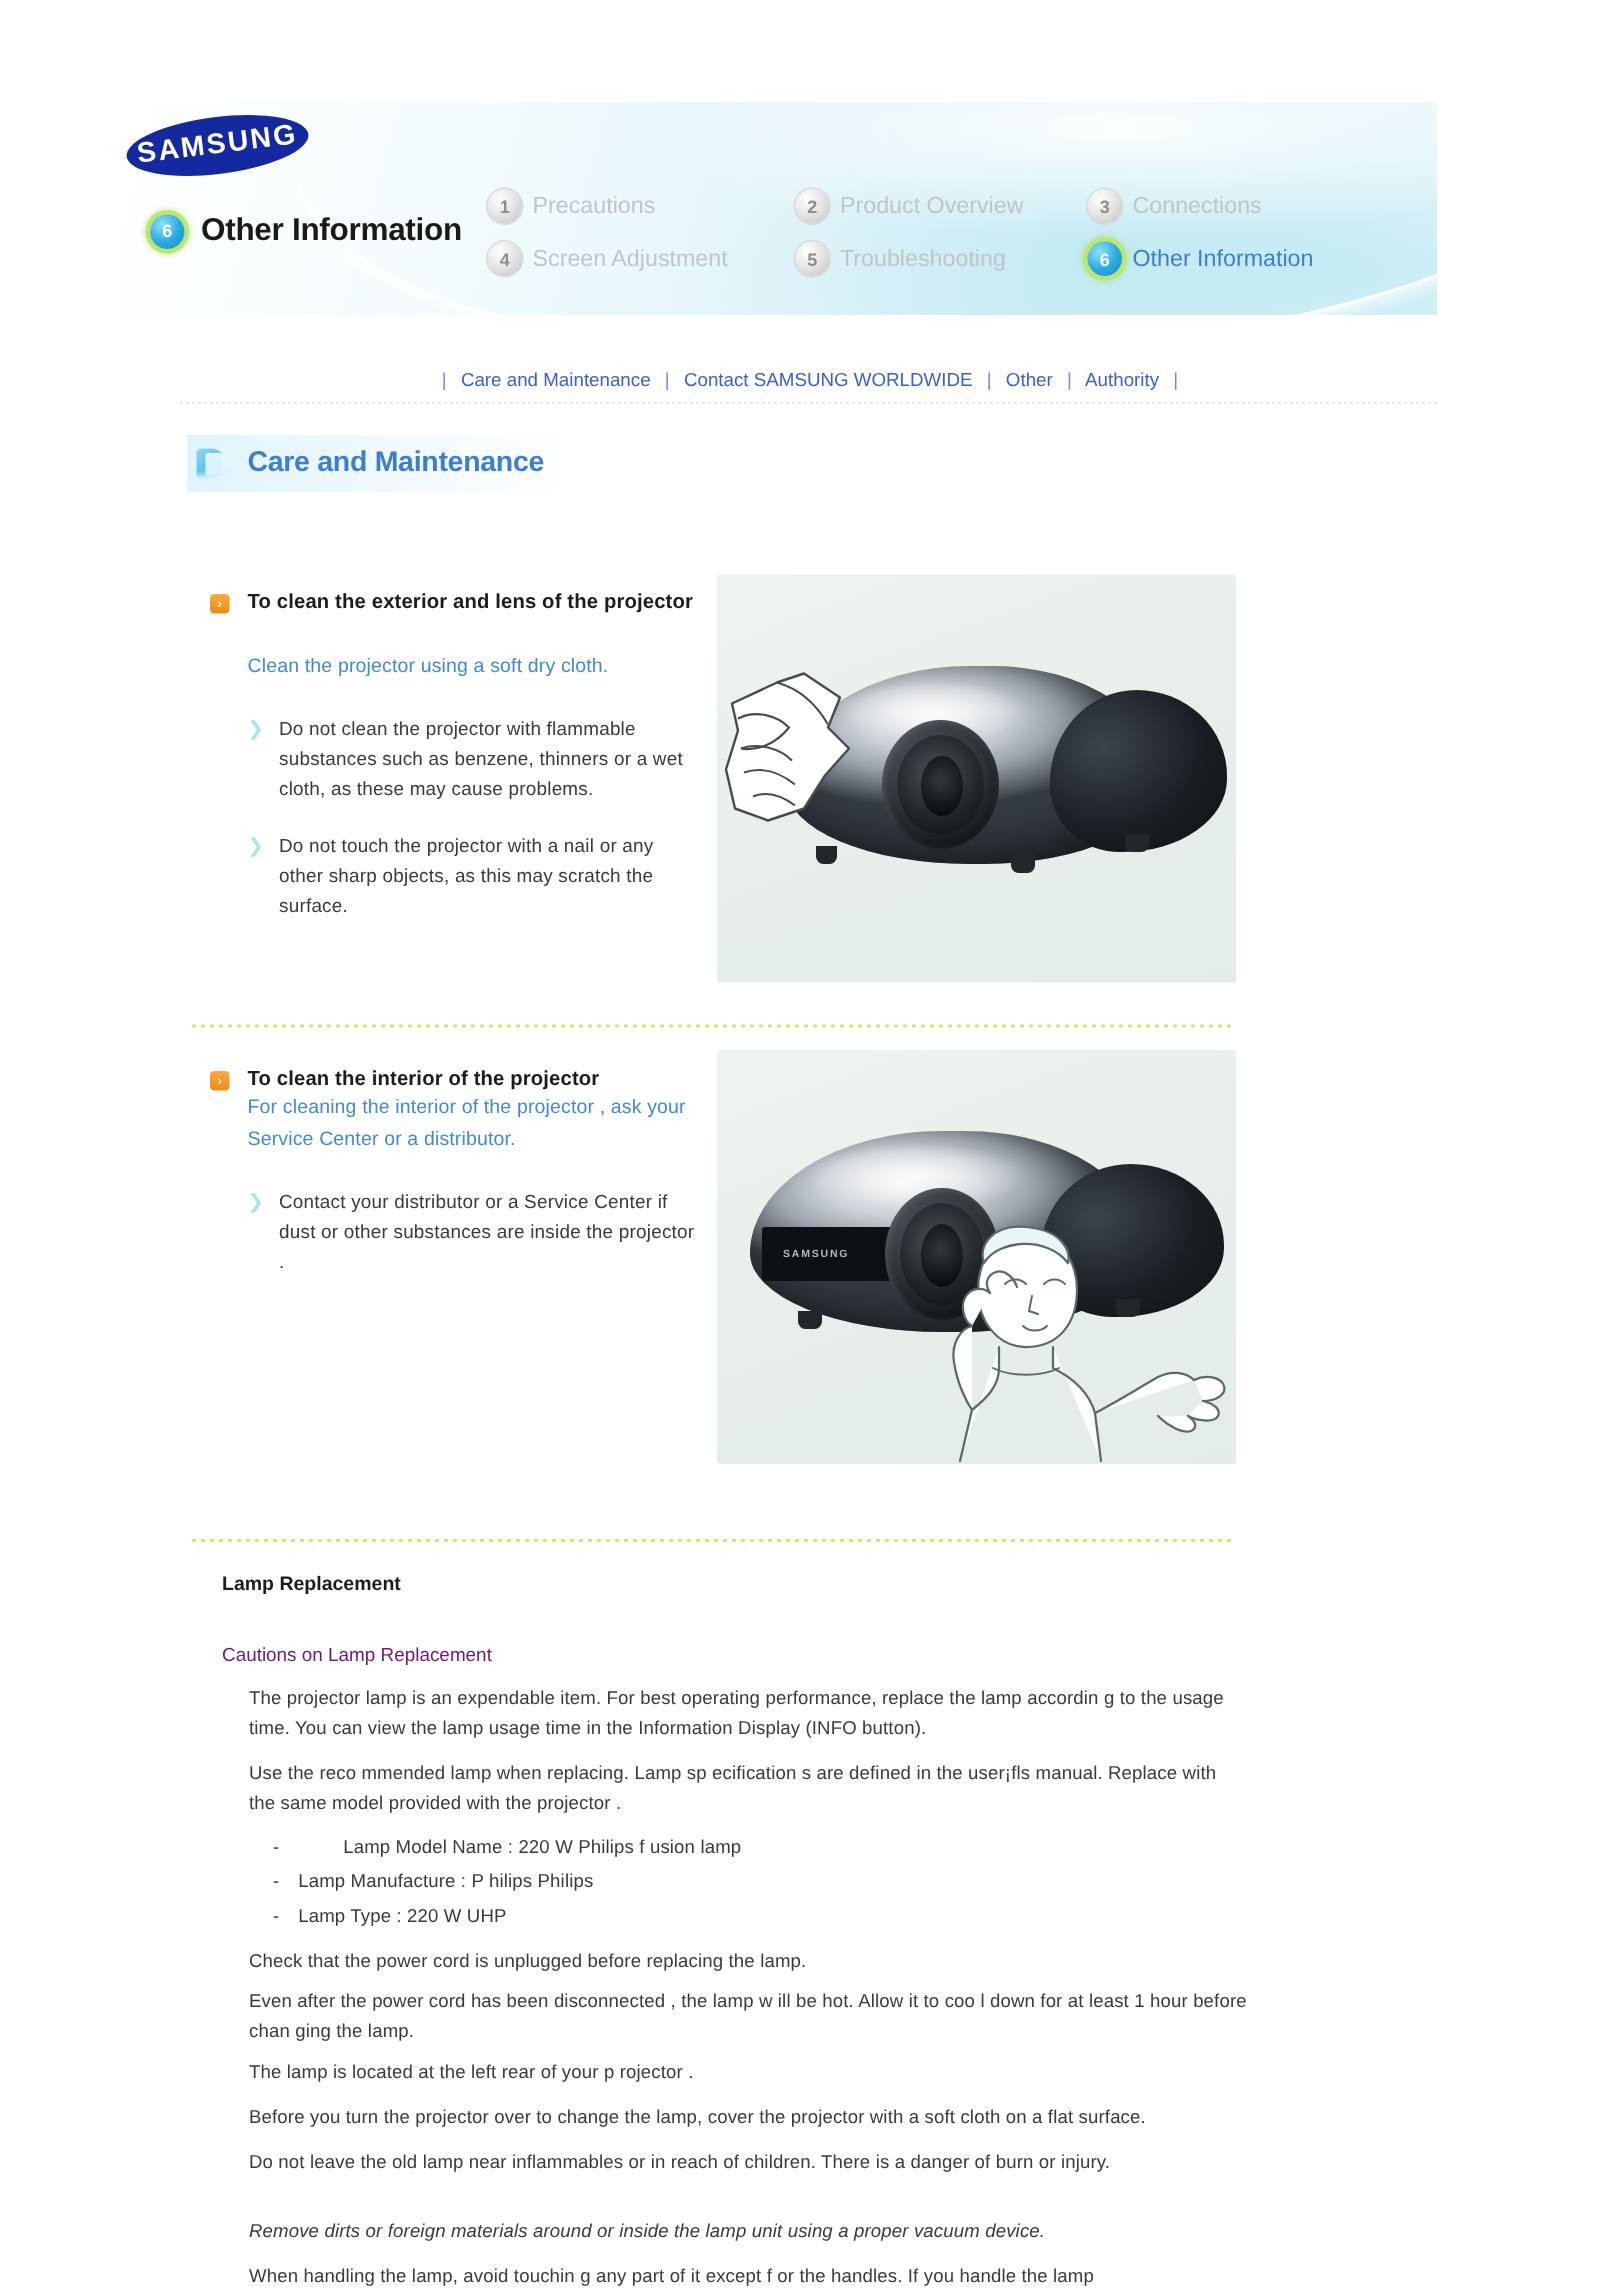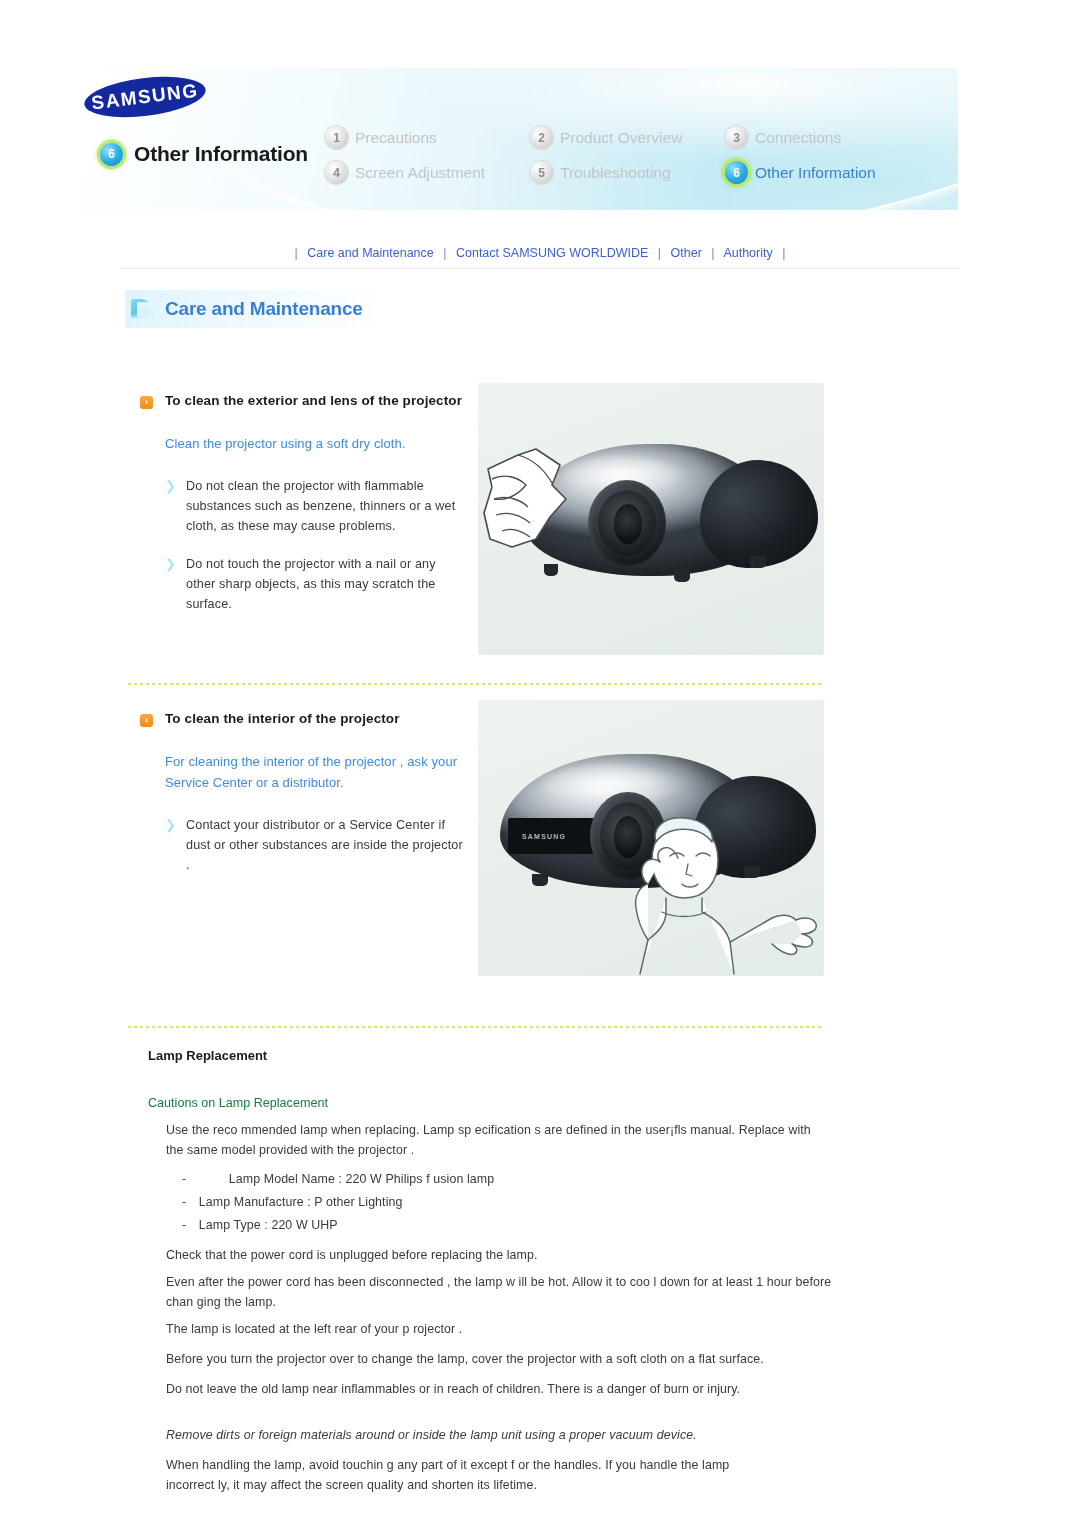--- a/index.html
+++ b/index.html
@@ -310,21 +310,21 @@
     background: repeating-linear-gradient(to right, #d6e86a 0 3px, transparent 3px 6px);
   }
 
   .body-head {
     font-size: 13px;
     font-weight: bold;
     color: #1c1c1c;
   }
   .sub-blue {
     font-size: 12.6px;
-    color: #15803d;
+    color: #701a75;
   }
   .para {
     font-size: 12.4px;
     color: #3a3a3a;
     line-height: 20px;
     letter-spacing: 0.1px;
   }
   .dash-item {
     font-size: 12.4px;
     color: #3a3a3a;
@@ -438,21 +438,21 @@
   </svg>
 </div>
 
 <div class="rule-dotted" style="left:128px; top:683px; width:696px;"></div>
 
 <div class="block" style="left:140px; top:711px; width:330px;">
   <div class="head-row">
     <span class="orange-bullet">›</span>
     <span class="head-text">To clean the interior of the projector</span>
   </div>
-  <div class="blue-lead" style="margin-top:24px; margin-left:25px; width:300px;">For cleaning the interior of the projector , ask your Service Center or a distributor.</div>
+  <div class="blue-lead" style="margin-left:25px; width:300px;">For cleaning the interior of the projector , ask your Service Center or a distributor.</div>
   <div class="tick-row" style="margin-top:22px; margin-left:25px; width:300px;">
     <span class="tick-icon">❯</span>
     <span class="tick-text">Contact your distributor or a Service Center if dust or other substances are inside the projector .</span>
   </div>
 </div>
 
 <div class="photo" style="left:478px; top:700px; width:346px; height:276px;">
   <div class="proj" style="left:4px; top:48px; width:340px; height:160px;">
     <div class="proj-body" style="left:18px; top:6px; width:262px; height:134px;"></div>
     <div class="proj-tail" style="left:212px; top:28px; width:122px; height:102px;"></div>
@@ -490,30 +490,31 @@
   </svg>
 </div>
 
 <div class="rule-dotted" style="left:128px; top:1026px; width:696px;"></div>
 
 <div class="block" style="left:148px; top:1048px; width:700px;">
   <div class="body-head">Lamp Replacement</div>
 
   <div class="sub-blue" style="margin-top:33px;">Cautions on Lamp Replacement</div>
 
+  <div class="para" style="margin-top:12px; margin-left:18px; width:665px;">The projector lamp is an expendable item. For best operating performance, replace the lamp accordin g to the usage time. You can view the lamp usage time in the Information Display (INFO button).</div>
   <div class="para" style="margin-top:10px; margin-left:18px; width:665px;">Use the reco mmended lamp when replacing. Lamp sp ecification s are defined in the user¡fls manual. Replace with the same model provided with the projector .</div>
 
   <div style="margin-top:8px; margin-left:34px;">
     <div class="dash-item">
       <span>-</span>
       <span style="margin-left:9px;padding-left:30px;">Lamp Model Name : 220 W Philips f usion lamp</span>
     </div>
     <div class="dash-item">
       <span>-</span>
-      <span style="margin-left:9px;">Lamp Manufacture : P other Lighting</span>
+      <span style="margin-left:9px;">Lamp Manufacture : P hilips Philips</span>
     </div>
     <div class="dash-item">
       <span>-</span>
       <span style="margin-left:9px;">Lamp Type : 220 W UHP</span>
     </div>
   </div>
 
   <div class="para" style="margin-top:8px; margin-left:18px; width:680px;">Check that the power cord is unplugged before replacing the lamp.</div>
   <div class="para" style="margin-top:7px; margin-left:18px; width:680px;">Even after the power cord has been disconnected , the lamp w ill be hot. Allow it to coo l down for at least 1 hour before chan ging the lamp.</div>
   <div class="para" style="margin-top:7px; margin-left:18px; width:680px;">The lamp is located at the left rear of your p rojector .</div>

